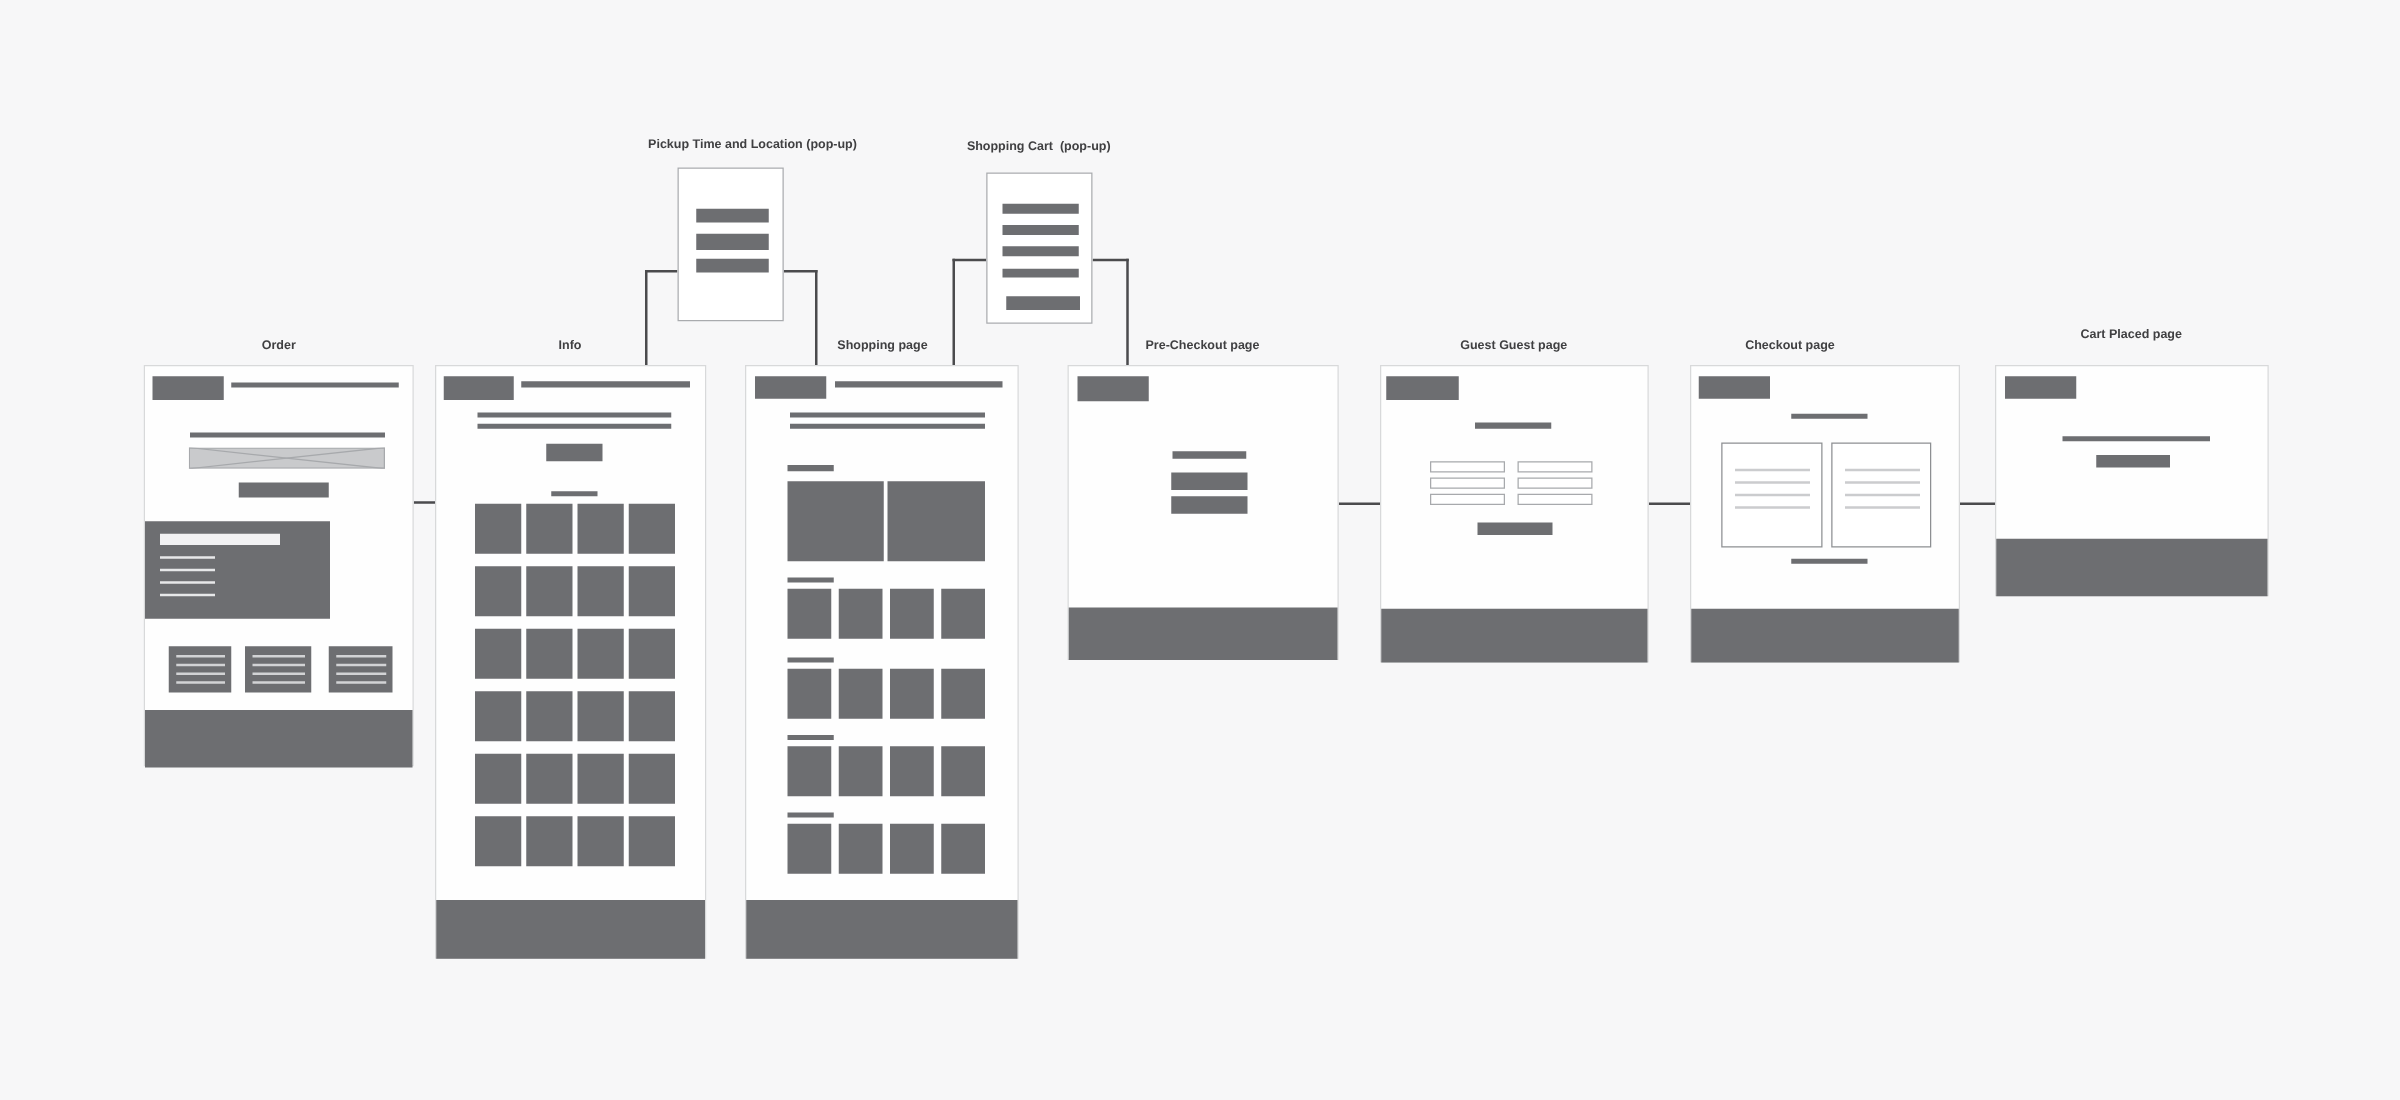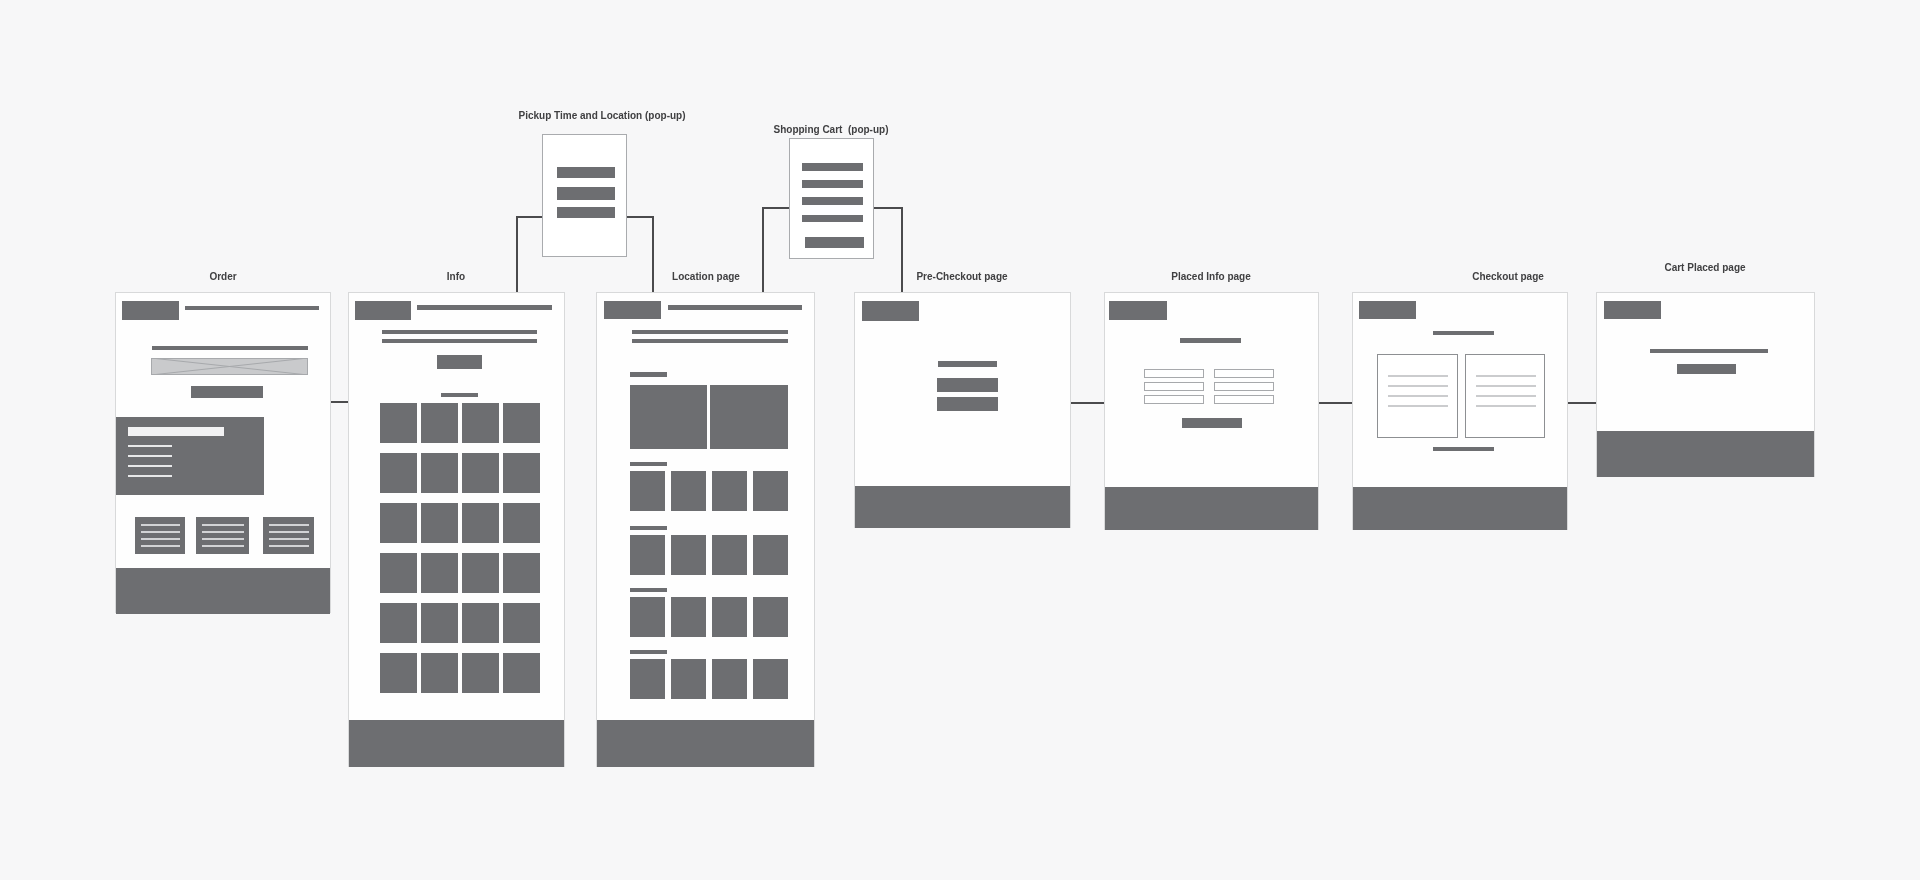--- a/index.html
+++ b/index.html
@@ -37,26 +37,26 @@
   .cobox i:nth-of-type(3){top:40px}.cobox i:nth-of-type(4){top:50px}
   .imgbox{position:absolute;display:block;}
 </style>
 </head>
 <body>
 
 <div class="canvas">
 
   <div class="node-label" style="left:73px;top:271px">Order</div>
   <div class="node-label" style="left:306px;top:271px">Info</div>
-  <div class="node-label" style="left:556px;top:271px">Location page</div>
+  <div class="node-label" style="left:556px;top:271px">Shopping page</div>
   <div class="node-label" style="left:452px;top:110px">Pickup Time and Location (pop-up)</div>
-  <div class="node-label" style="left:681px;top:124px">Shopping Cart  (pop-up)</div>
+  <div class="node-label" style="left:681px;top:112px">Shopping Cart  (pop-up)</div>
   <div class="node-label" style="left:812px;top:271px">Pre-Checkout page</div>
-  <div class="node-label" style="left:1061px;top:271px">Placed Info page</div>
-  <div class="node-label" style="left:1358px;top:271px">Checkout page</div>
+  <div class="node-label" style="left:1061px;top:271px">Guest Guest page</div>
+  <div class="node-label" style="left:1282px;top:271px">Checkout page</div>
   <div class="node-label" style="left:1555px;top:262px">Cart Placed page</div>
 
   <div class="conn" style="left:331px;top:401px;width:17px;height:2px"></div>
   <div class="conn" style="left:516px;top:216px;width:26px;height:2px"></div>
   <div class="conn" style="left:516px;top:216px;width:2px;height:77px"></div>
   <div class="conn" style="left:627px;top:216px;width:27px;height:2px"></div>
   <div class="conn" style="left:652px;top:216px;width:2px;height:77px"></div>
   <div class="conn" style="left:762px;top:207px;width:27px;height:2px"></div>
   <div class="conn" style="left:762px;top:207px;width:2px;height:86px"></div>
   <div class="conn" style="left:874px;top:207px;width:29px;height:2px"></div>

